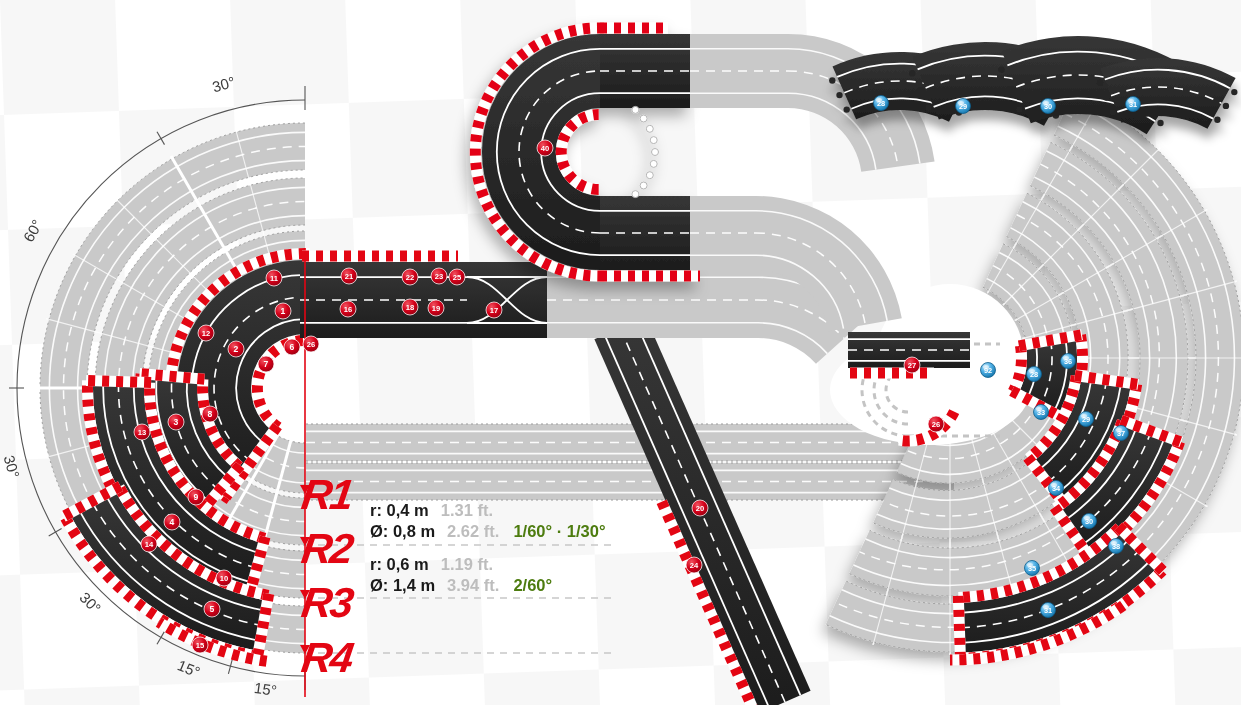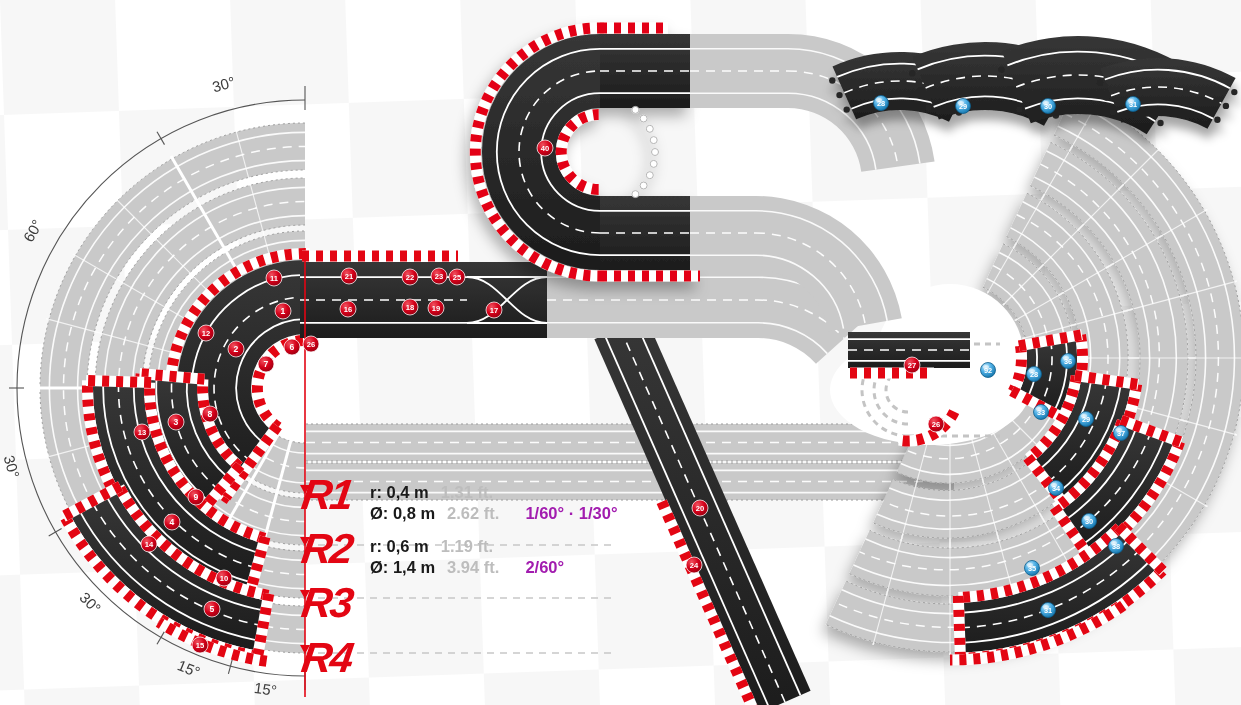--- a/index.html
+++ b/index.html
@@ -3,24 +3,24 @@
 <meta charset="utf-8">
 <style>
   html,body{margin:0;padding:0;background:#fff;font-family:"Liberation Sans",sans-serif;}
   .stage{position:relative;width:1241px;height:705px;overflow:hidden;background:#fff;}
   .stage svg{position:absolute;left:0;top:0;}
   
   .legend{position:absolute;left:296px;top:0;width:340px;height:705px;pointer-events:none;}
   .lrow{position:absolute;left:0;width:340px;height:52px;}
   .rbig{position:absolute;left:6px;top:-6px;font-size:42px;font-weight:bold;font-style:italic;
         color:#e30613;transform:skewX(-8deg);letter-spacing:-2px;line-height:42px;}
-  .ltxt{position:absolute;left:74px;top:2px;line-height:20px;white-space:nowrap;}
+  .ltxt{position:absolute;left:74px;top:20px;line-height:20px;white-space:nowrap;}
   .lm{font-weight:bold;color:#1a1a1a;font-size:16.5px;}
   .lft{font-weight:bold;color:#bdbdbd;font-size:16.5px;margin-left:12px;}
-  .seg{font-weight:bold;color:#a21caf;font-size:16.5px;margin-left:26px;}
+  .seg{font-weight:bold;color:#4d7c0f;font-size:16.5px;margin-left:14px;}
   
   .gtrack{fill:#c9c9c9;}
   .edge{fill:none;stroke:#9d9d9d;stroke-width:1;stroke-dasharray:2 3;}
   .rail{fill:none;stroke:#ffffff;stroke-width:1.6;opacity:.9;}
   .dashc{fill:none;stroke:#ffffff;stroke-width:1.5;stroke-dasharray:9 7;opacity:.95;}
   .railb{fill:none;stroke:#ffffff;stroke-width:1.8;}
   .dashb{fill:none;stroke:#ffffff;stroke-width:1.6;stroke-dasharray:9 7;}
   .seam{stroke:#ffffff;stroke-width:1.1;opacity:.75;}
   .seamB{stroke:#ffffff;stroke-width:3;opacity:1;}
   .curbw{fill:none;stroke:#ffffff;stroke-width:11;}

